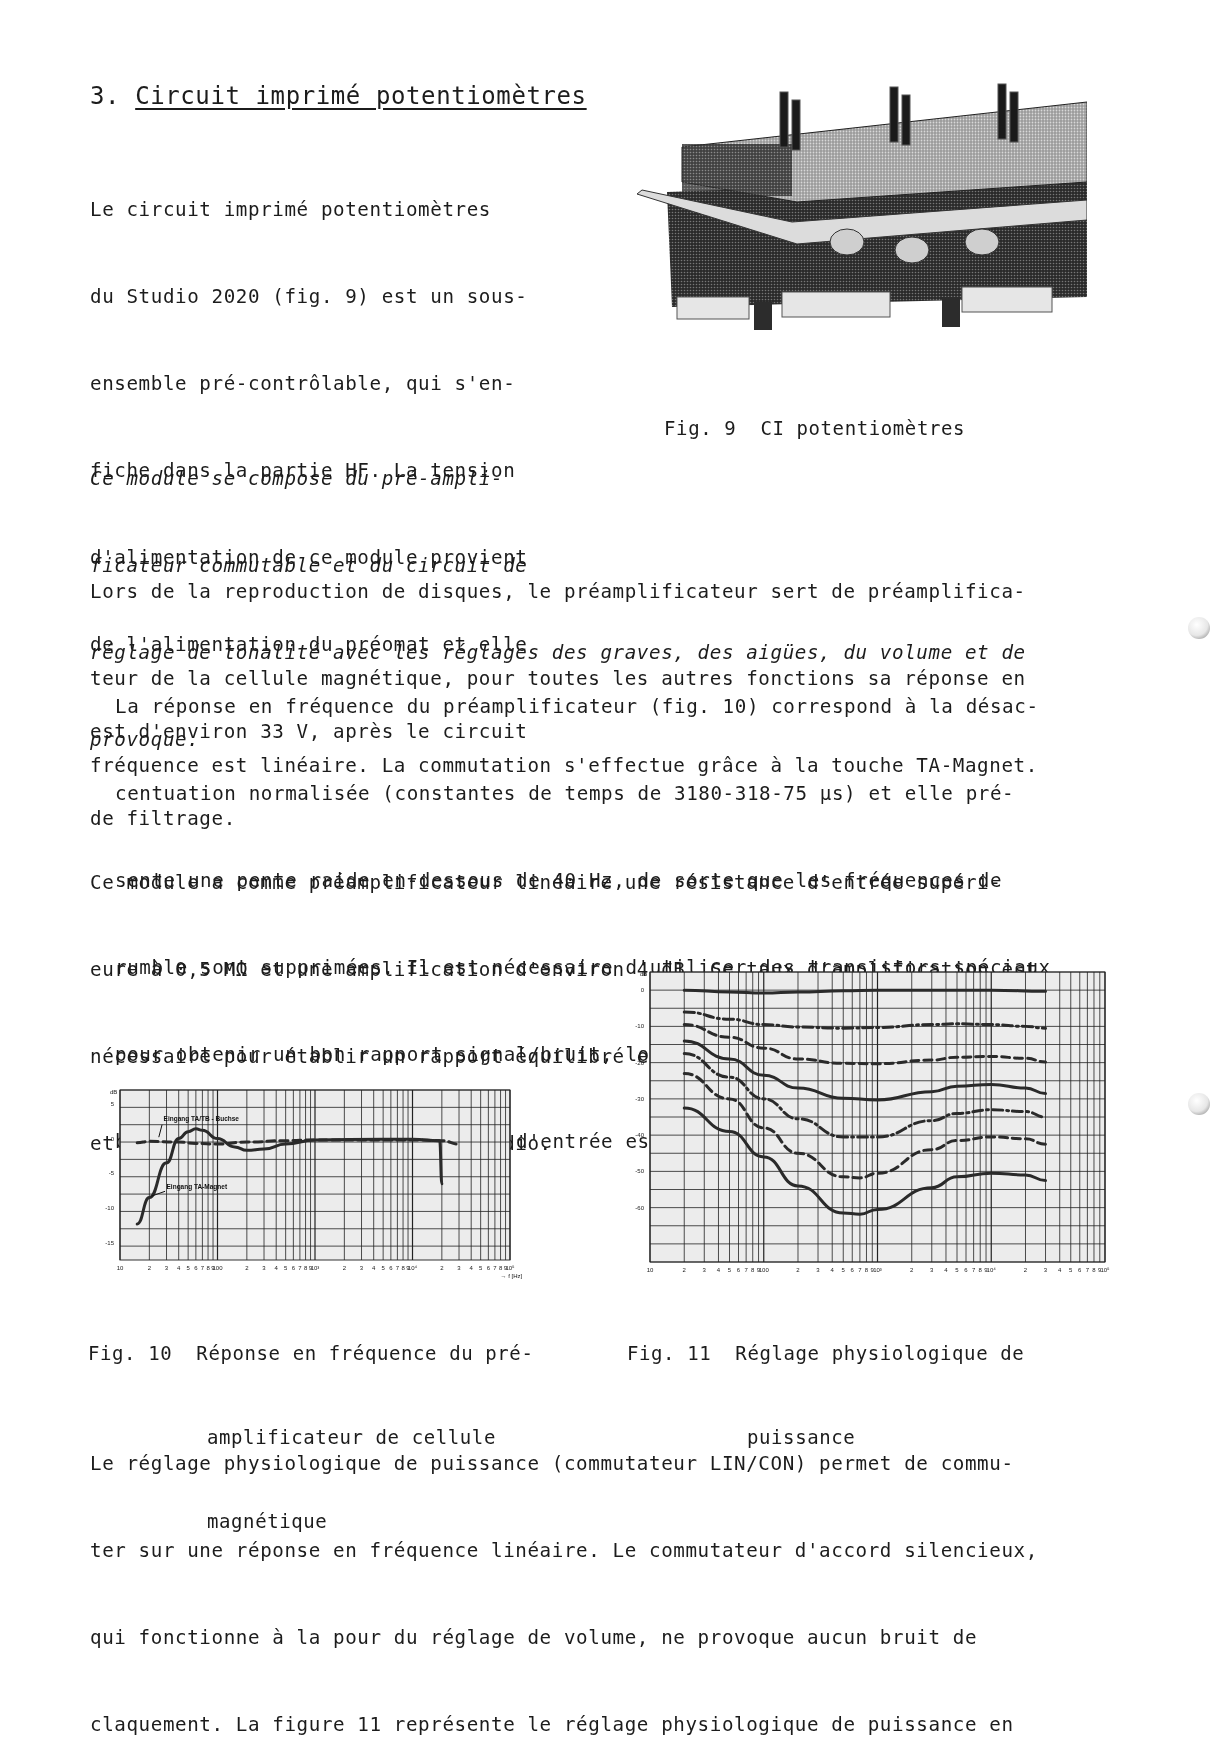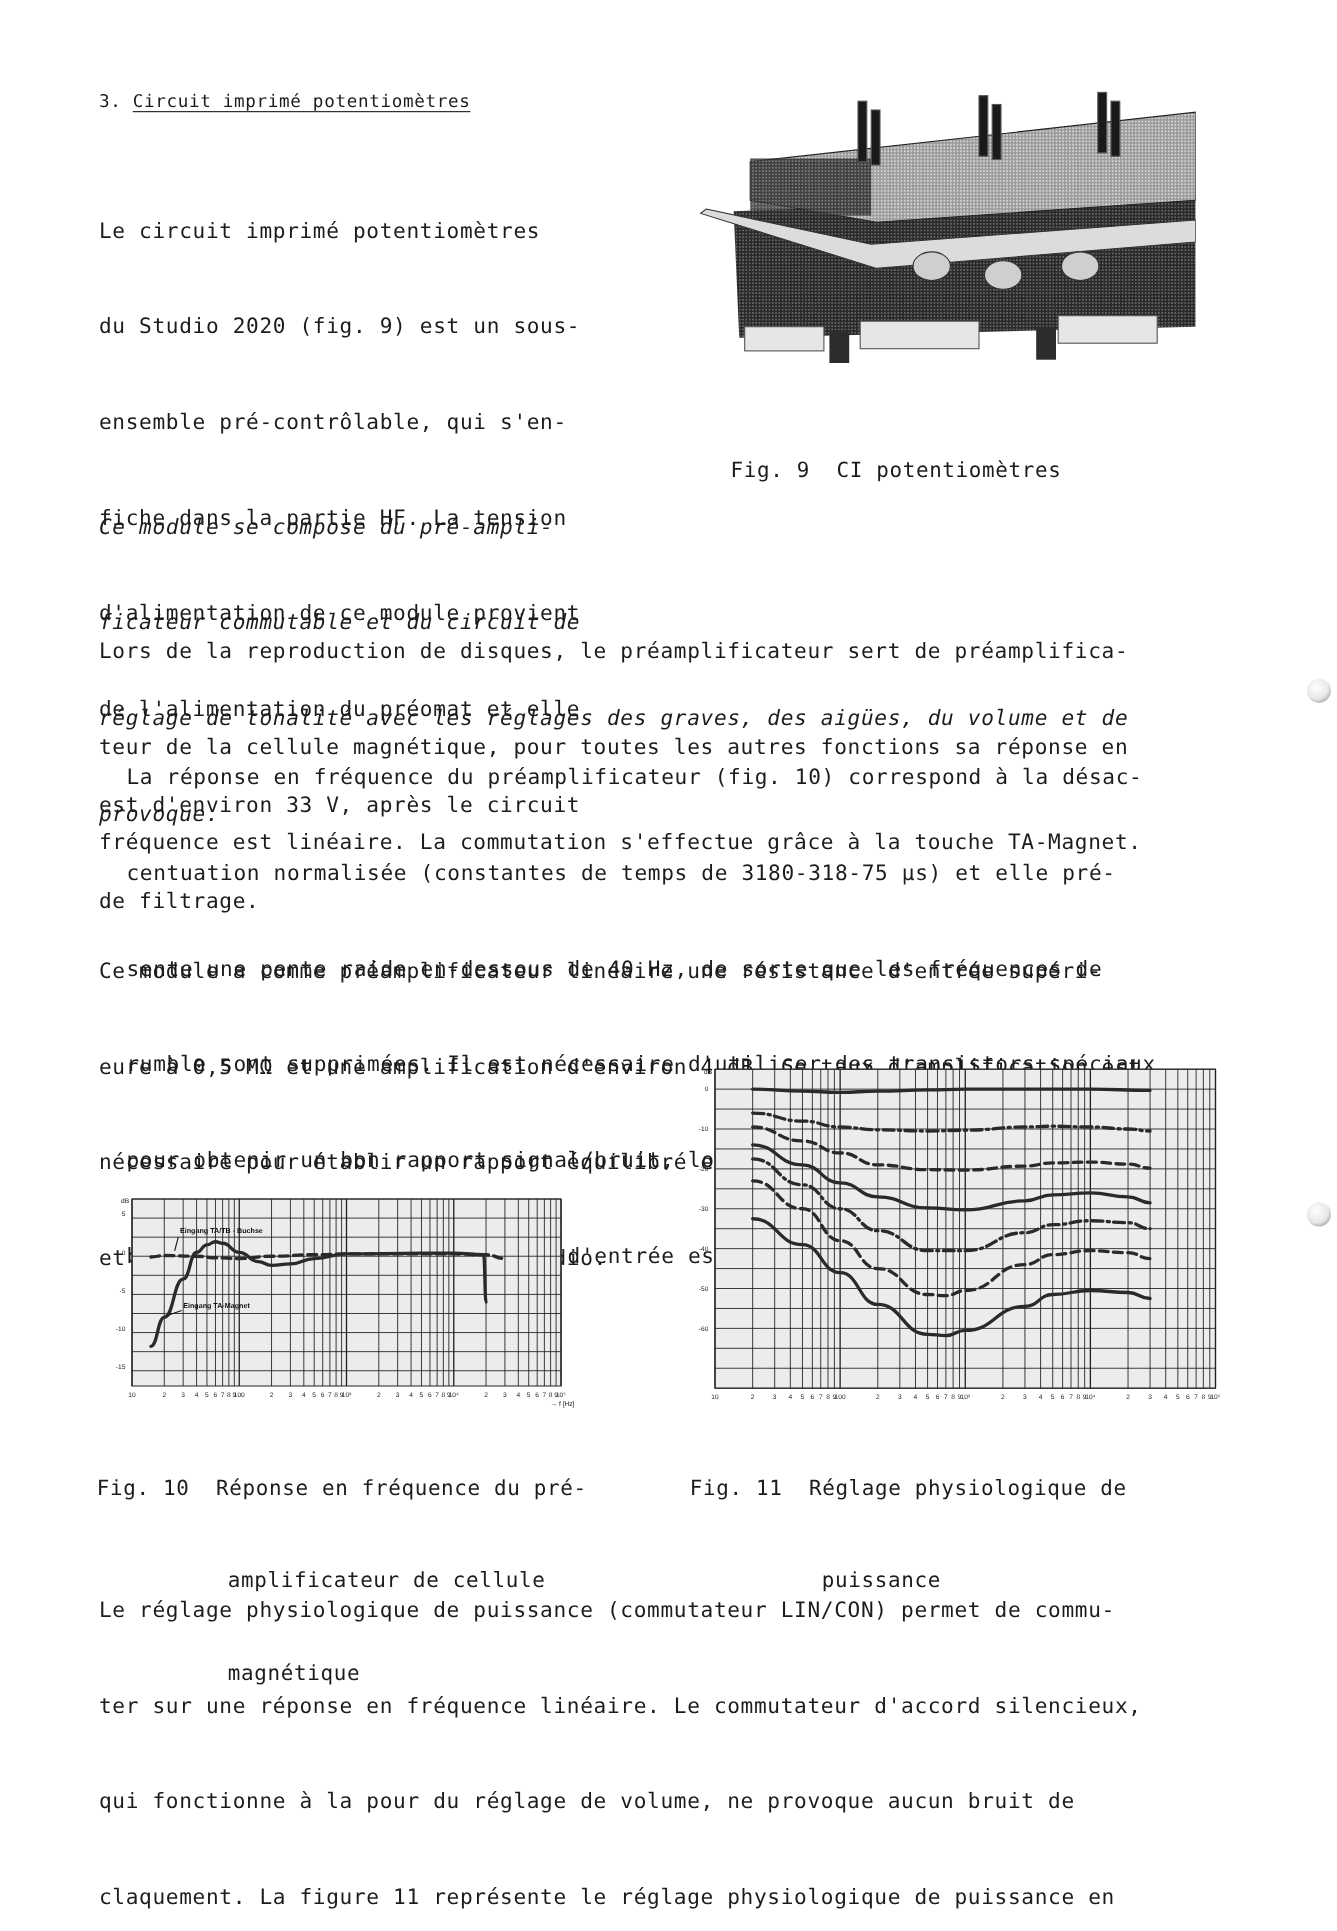--- a/index.html
+++ b/index.html
@@ -2,21 +2,21 @@
 <html><head>
 <meta charset="utf-8">
 <style>
   html, body { margin:0; padding:0; }
   body {
     width:1215px; height:1755px; background:#ffffff; position:relative; overflow:hidden;
     color:#1c1c1c;
     font-family: "DejaVu Sans Mono", "Liberation Mono", monospace;
   }
   .txt { position:absolute; font-size:19.2px; line-height:29px; white-space:pre; letter-spacing:0.6px; }
-  .heading { position:absolute; left:90px; top:82px; font-size:16px; letter-spacing:0.6px; }
+  .heading { position:absolute; left:90px; top:82px; font-size:24px; letter-spacing:0.6px; }
   .heading u { text-decoration:underline; text-underline-offset:4px; }
   .photo {
     position:absolute; left:632px; top:82px; width:455px; height:250px;
   }
   .caption { position:absolute; font-size:19px; line-height:28px; white-space:pre; letter-spacing:0.6px; }
   .chart { position:absolute; }
   .chart svg { display:block; }
   .punch { position:absolute; width:22px; height:22px; border-radius:50%;
     background:radial-gradient(circle at 40% 35%, #fff 0%, #e7e7e7 55%, #7a7a7a 100%); }
 </style>

